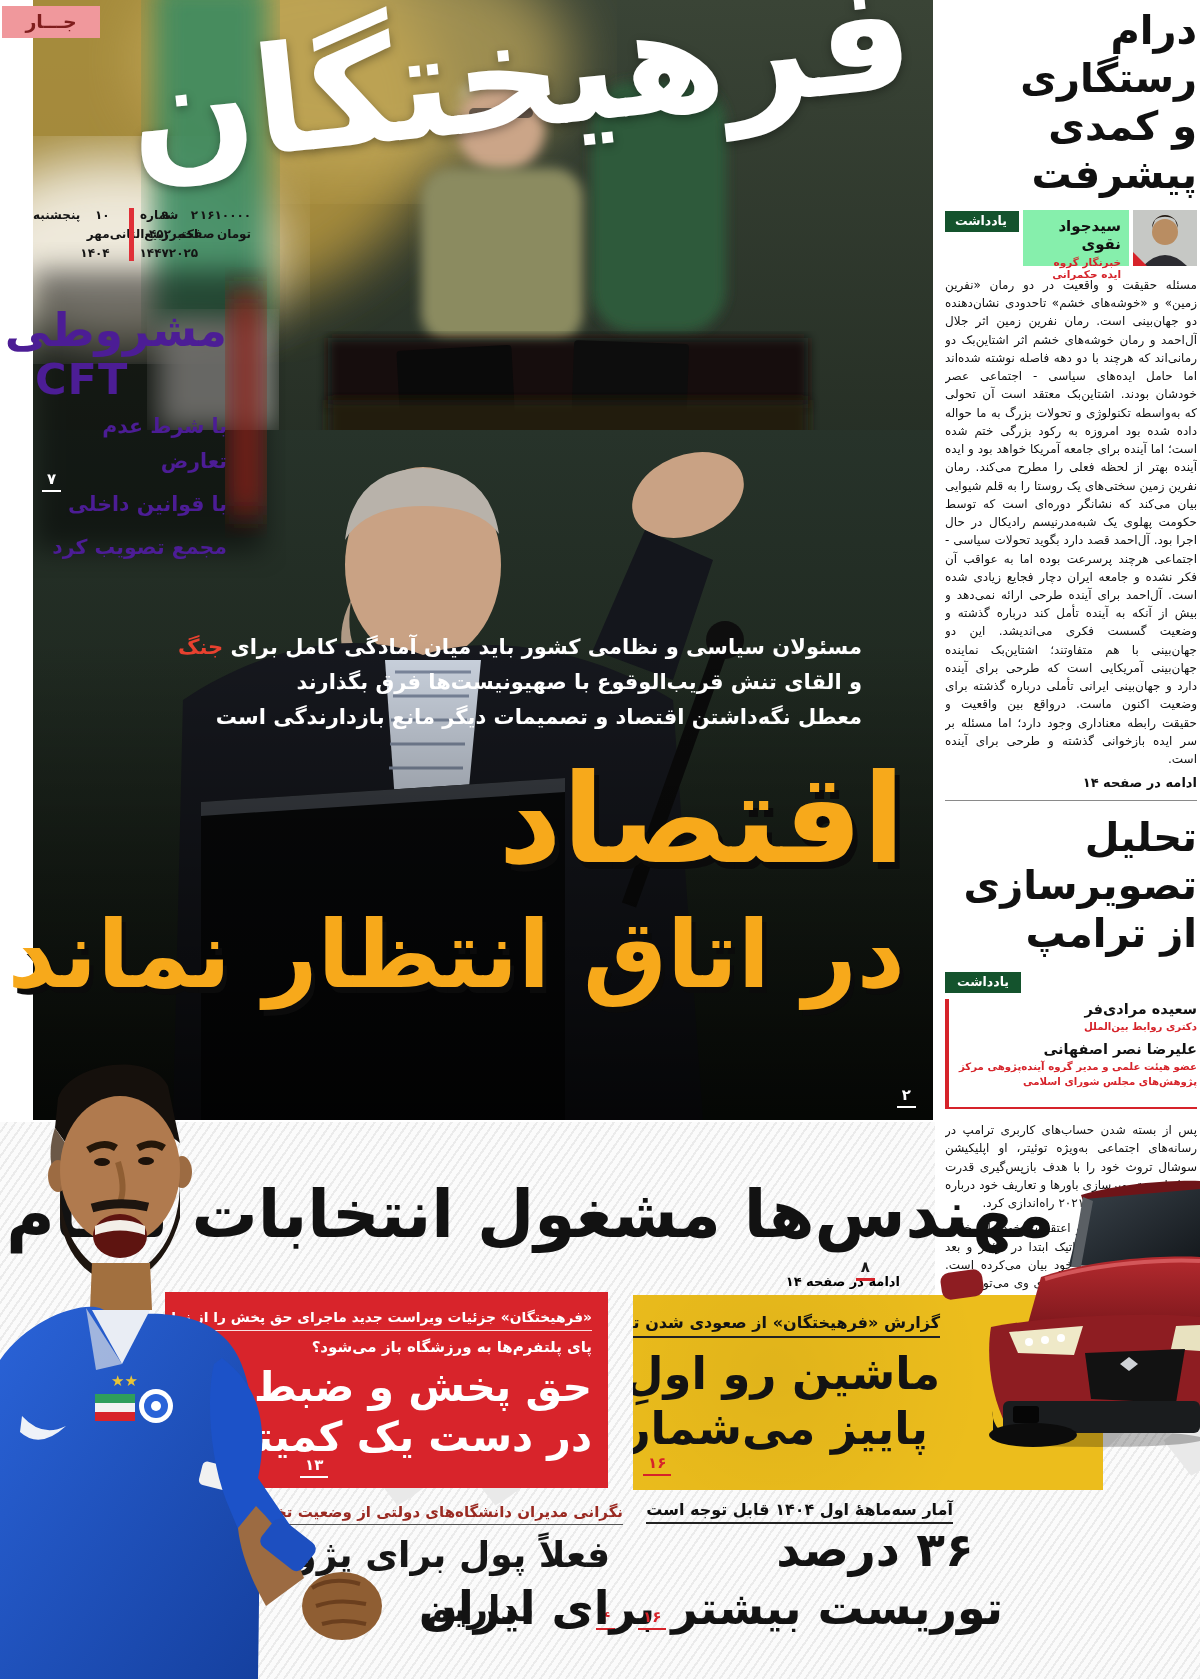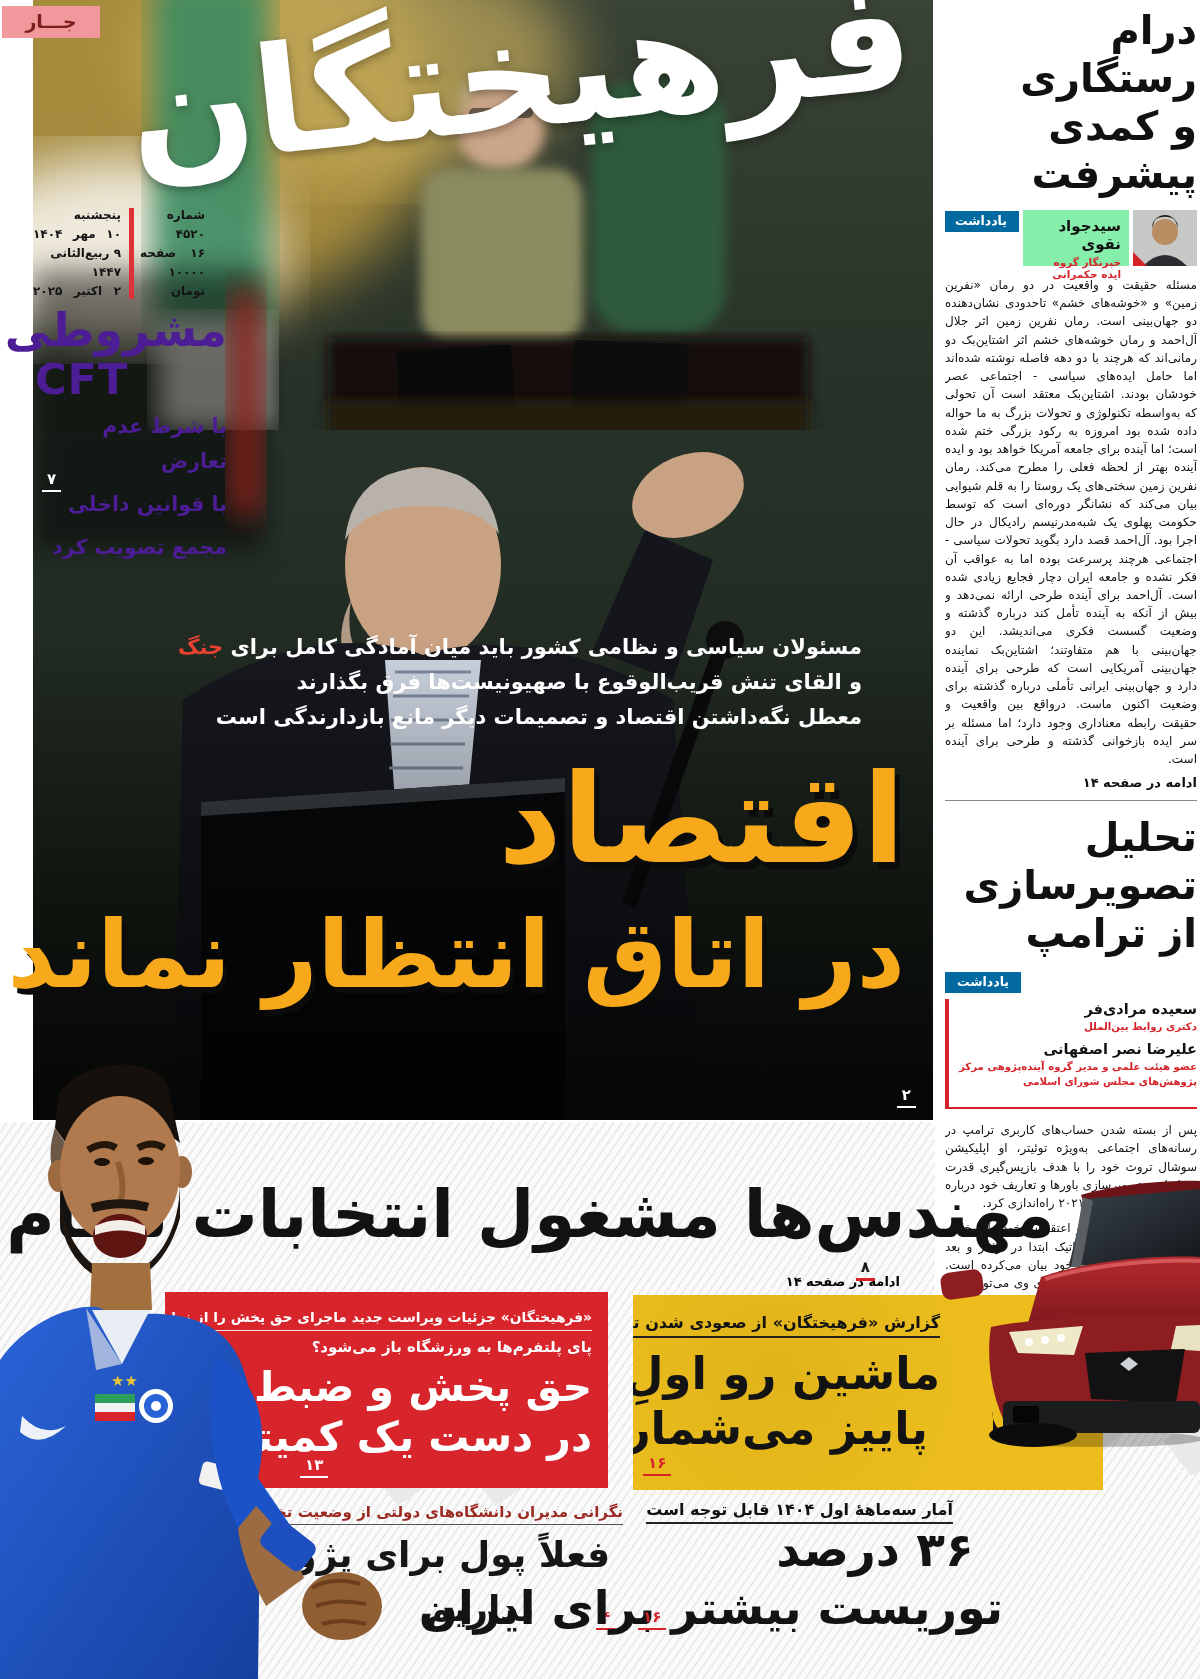--- a/index.html
+++ b/index.html
@@ -18,21 +18,21 @@
 
   
   .photo{position:absolute;left:33px;top:0;width:900px;height:1120px;z-index:1;overflow:hidden;}
   .logo{position:absolute;right:15px;top:-10px;width:790px;height:230px;color:#fff;
     font-size:148px;font-weight:bold;transform:rotate(-6deg);text-align:center;
     text-shadow:0 3px 10px rgba(0,0,0,.35);z-index:3;white-space:nowrap;}
 
   
   .dateblock{position:absolute;left:33px;top:206px;width:172px;display:flex;direction:ltr;z-index:4;
     color:#141414;font-weight:bold;font-size:12px;}
-  .dcol{display:flex;flex-direction:column;}
+  .dcol{display:flex;flex-direction:row;}
   .dcol div{line-height:19px;text-align:right;text-align-last:justify;direction:rtl;}
   .d-left{width:88px;}
   .d-bar{width:5px;background:#e03038;margin:2px 6px 2px 8px;}
   .d-right{width:65px;}
 
   
   .cft{position:absolute;right:973px;top:306px;width:192px;text-align:right;color:#4c1d95;z-index:3;}
   .cft-t1{font-size:46px;font-weight:bold;line-height:1.05;}
   .cft-t2{font-size:43px;font-weight:bold;text-align:left;letter-spacing:1px;line-height:1.0;margin-top:4px;}
   .cft-s{font-size:20.5px;font-weight:bold;line-height:35px;margin-top:8px;}
@@ -56,21 +56,21 @@
   .rail{position:absolute;right:3px;top:6px;width:252px;height:1286px;overflow:hidden;
     text-align:right;color:#111;z-index:3;}
   .rail .title{font-size:40px;font-weight:bold;line-height:1.2;}
   .byline{margin:12px 0 10px;display:flex;direction:rtl;height:56px;}
   .b-photo{width:64px;height:56px;flex:none;position:relative;background:#c9cbc8;overflow:hidden;}
   .b-photo:after{content:"";position:absolute;left:0;bottom:0;width:0;height:0;
     border-left:14px solid #d6232a;border-top:14px solid transparent;}
   .b-panel{flex:1;background:#86efac;padding:7px 8px 0;margin:0 4px;}
   .b-name{font-size:15px;font-weight:bold;}
   .b-role{font-size:10.5px;font-weight:bold;color:#d6232a;margin-top:3px;}
-  .tag{background:#0369a1;color:#fff;font-size:12.5px;font-weight:bold;display:inline-block;
+  .tag{background:#14532d;color:#fff;font-size:12.5px;font-weight:bold;display:inline-block;
     padding:2px 12px 4px;}
   .b-tagwrap{width:74px;flex:none;text-align:left;}
   .tagrow{text-align:left;margin:14px 0 6px;}
   .body-p{font-size:12px;line-height:1.52;text-align:justify;margin:0 0 7px;}
   .more{font-weight:bold;font-size:13px;}
   .divider{border-top:1px solid #8a8a8a;margin:10px 0 12px;}
   .authors{border-left:4px solid #d6232a;border-bottom:2px solid #d6232a;
     padding:2px 0 7px 8px;margin:6px 0 12px;}
   .a-name{font-size:14.5px;font-weight:bold;}
   .a-role{font-size:10.2px;font-weight:bold;color:#d6232a;margin:2px 0 6px;line-height:1.5;}

